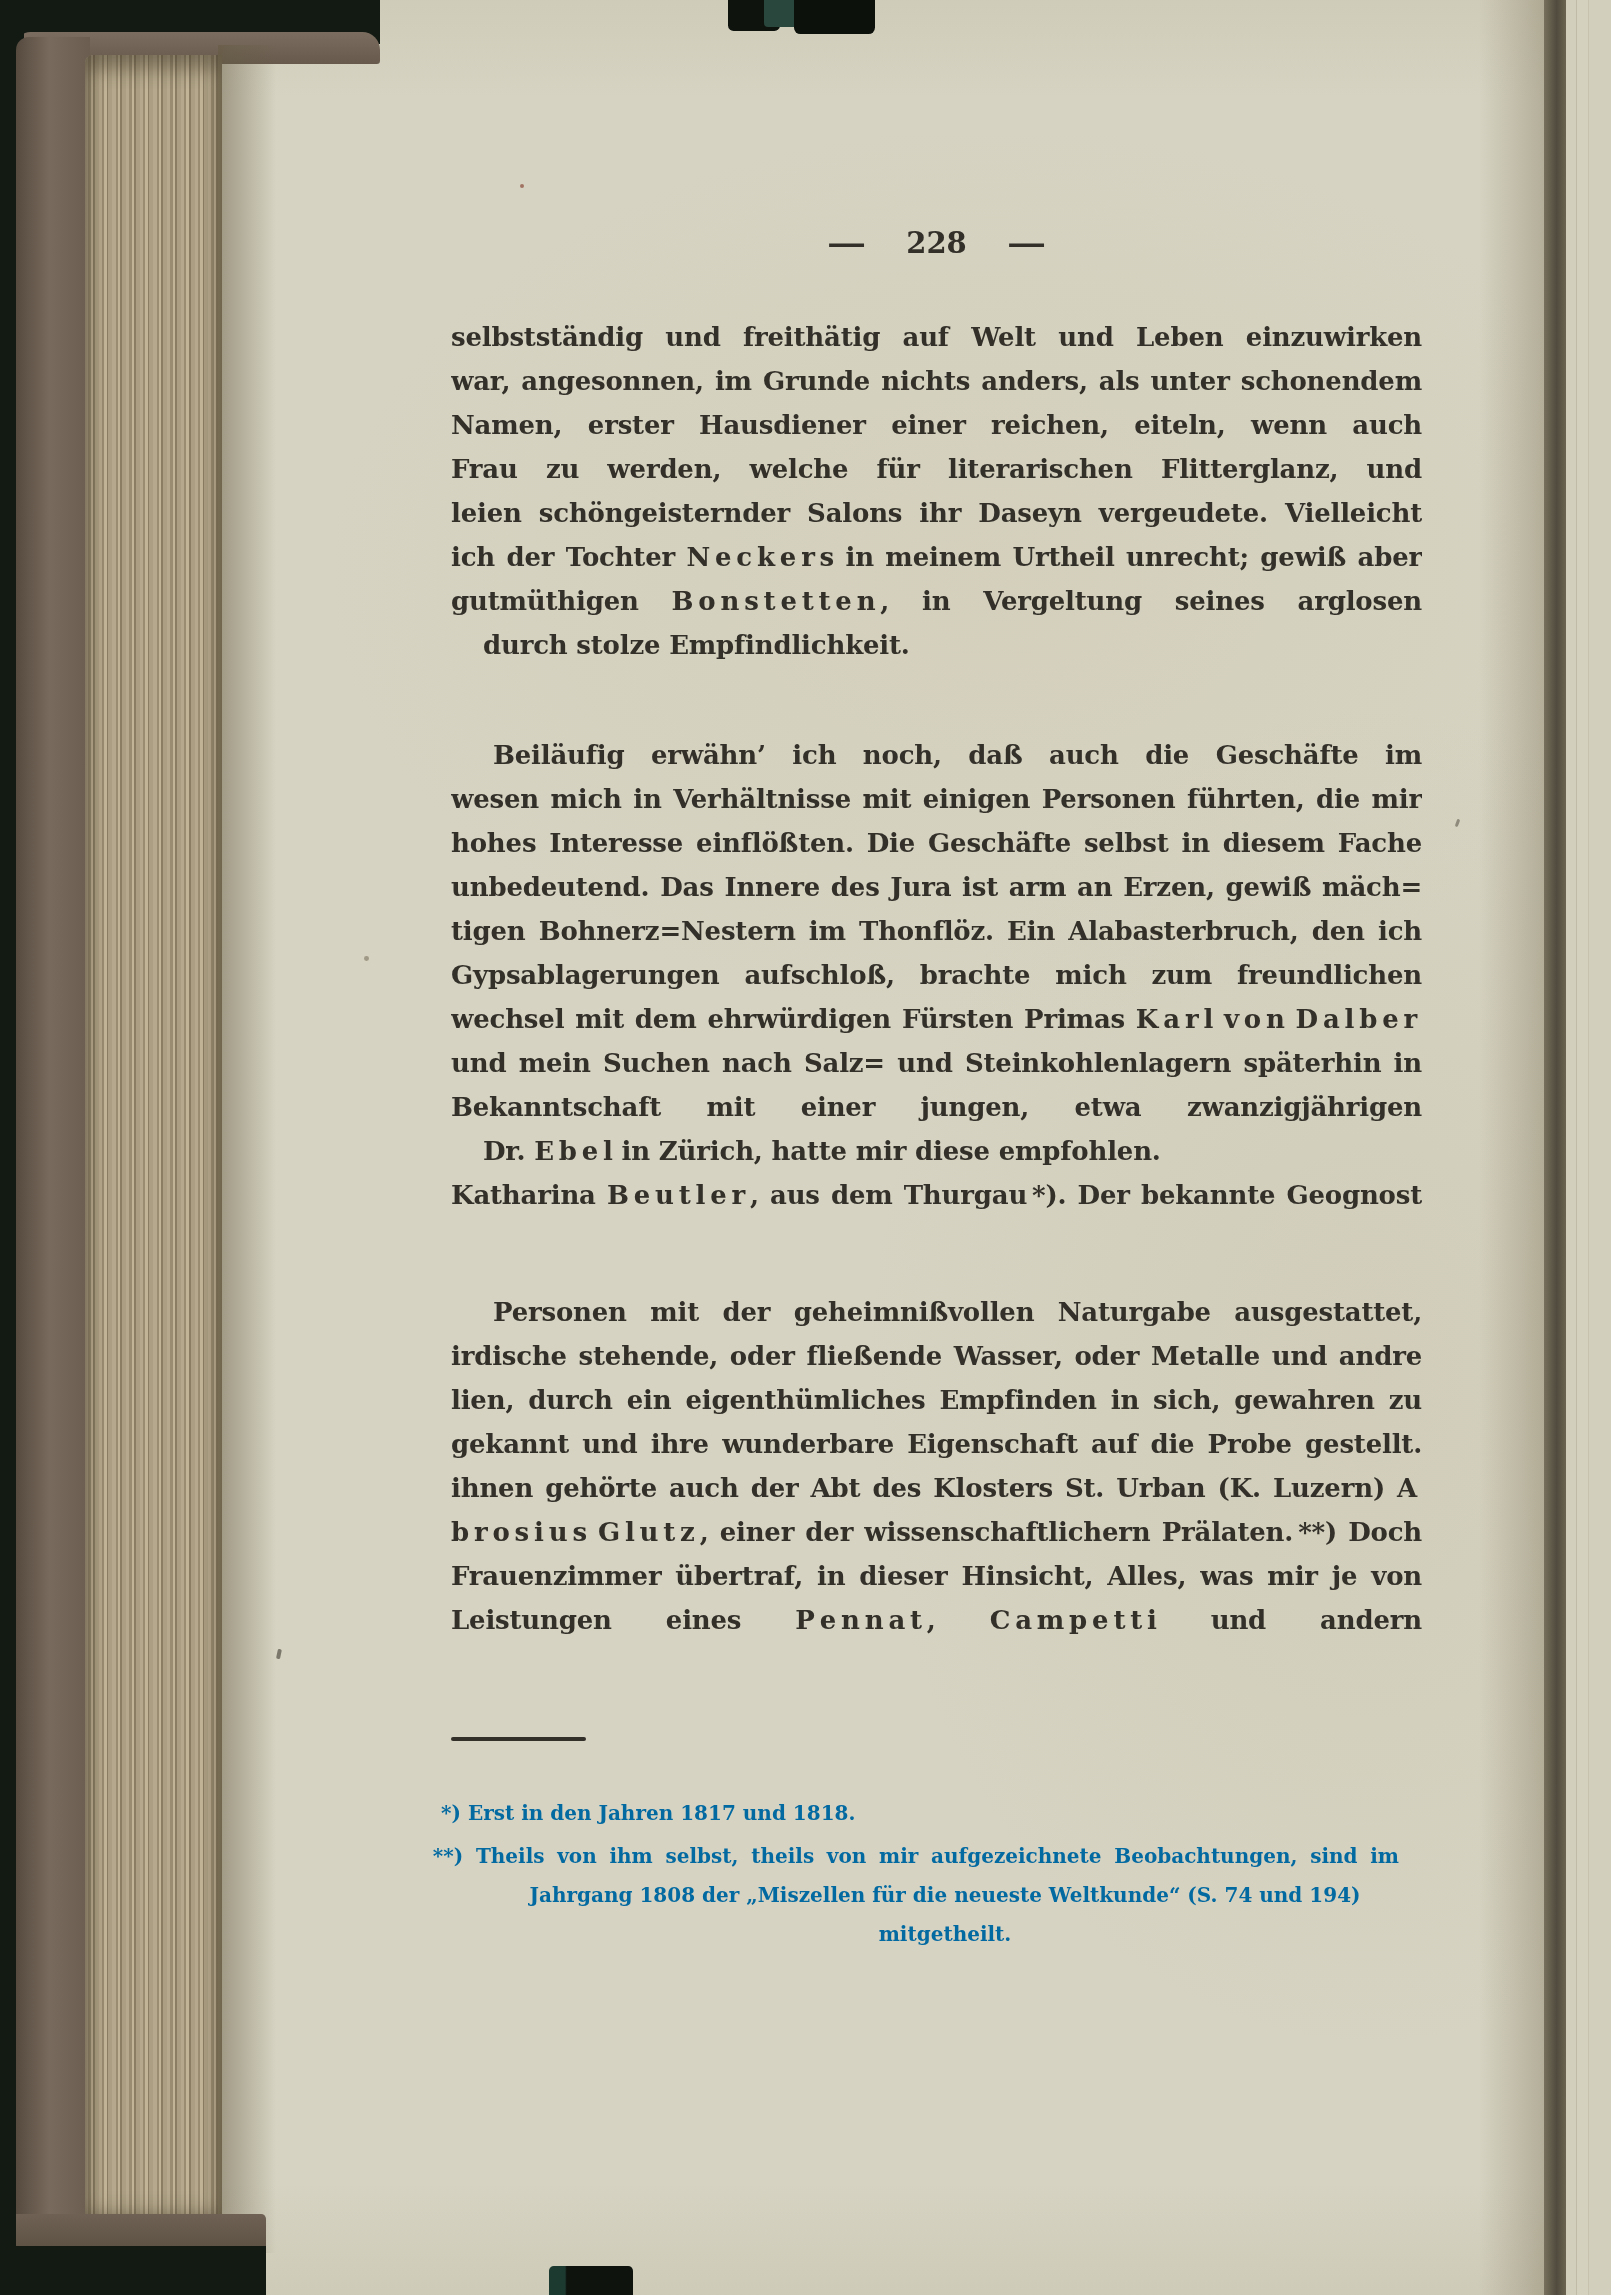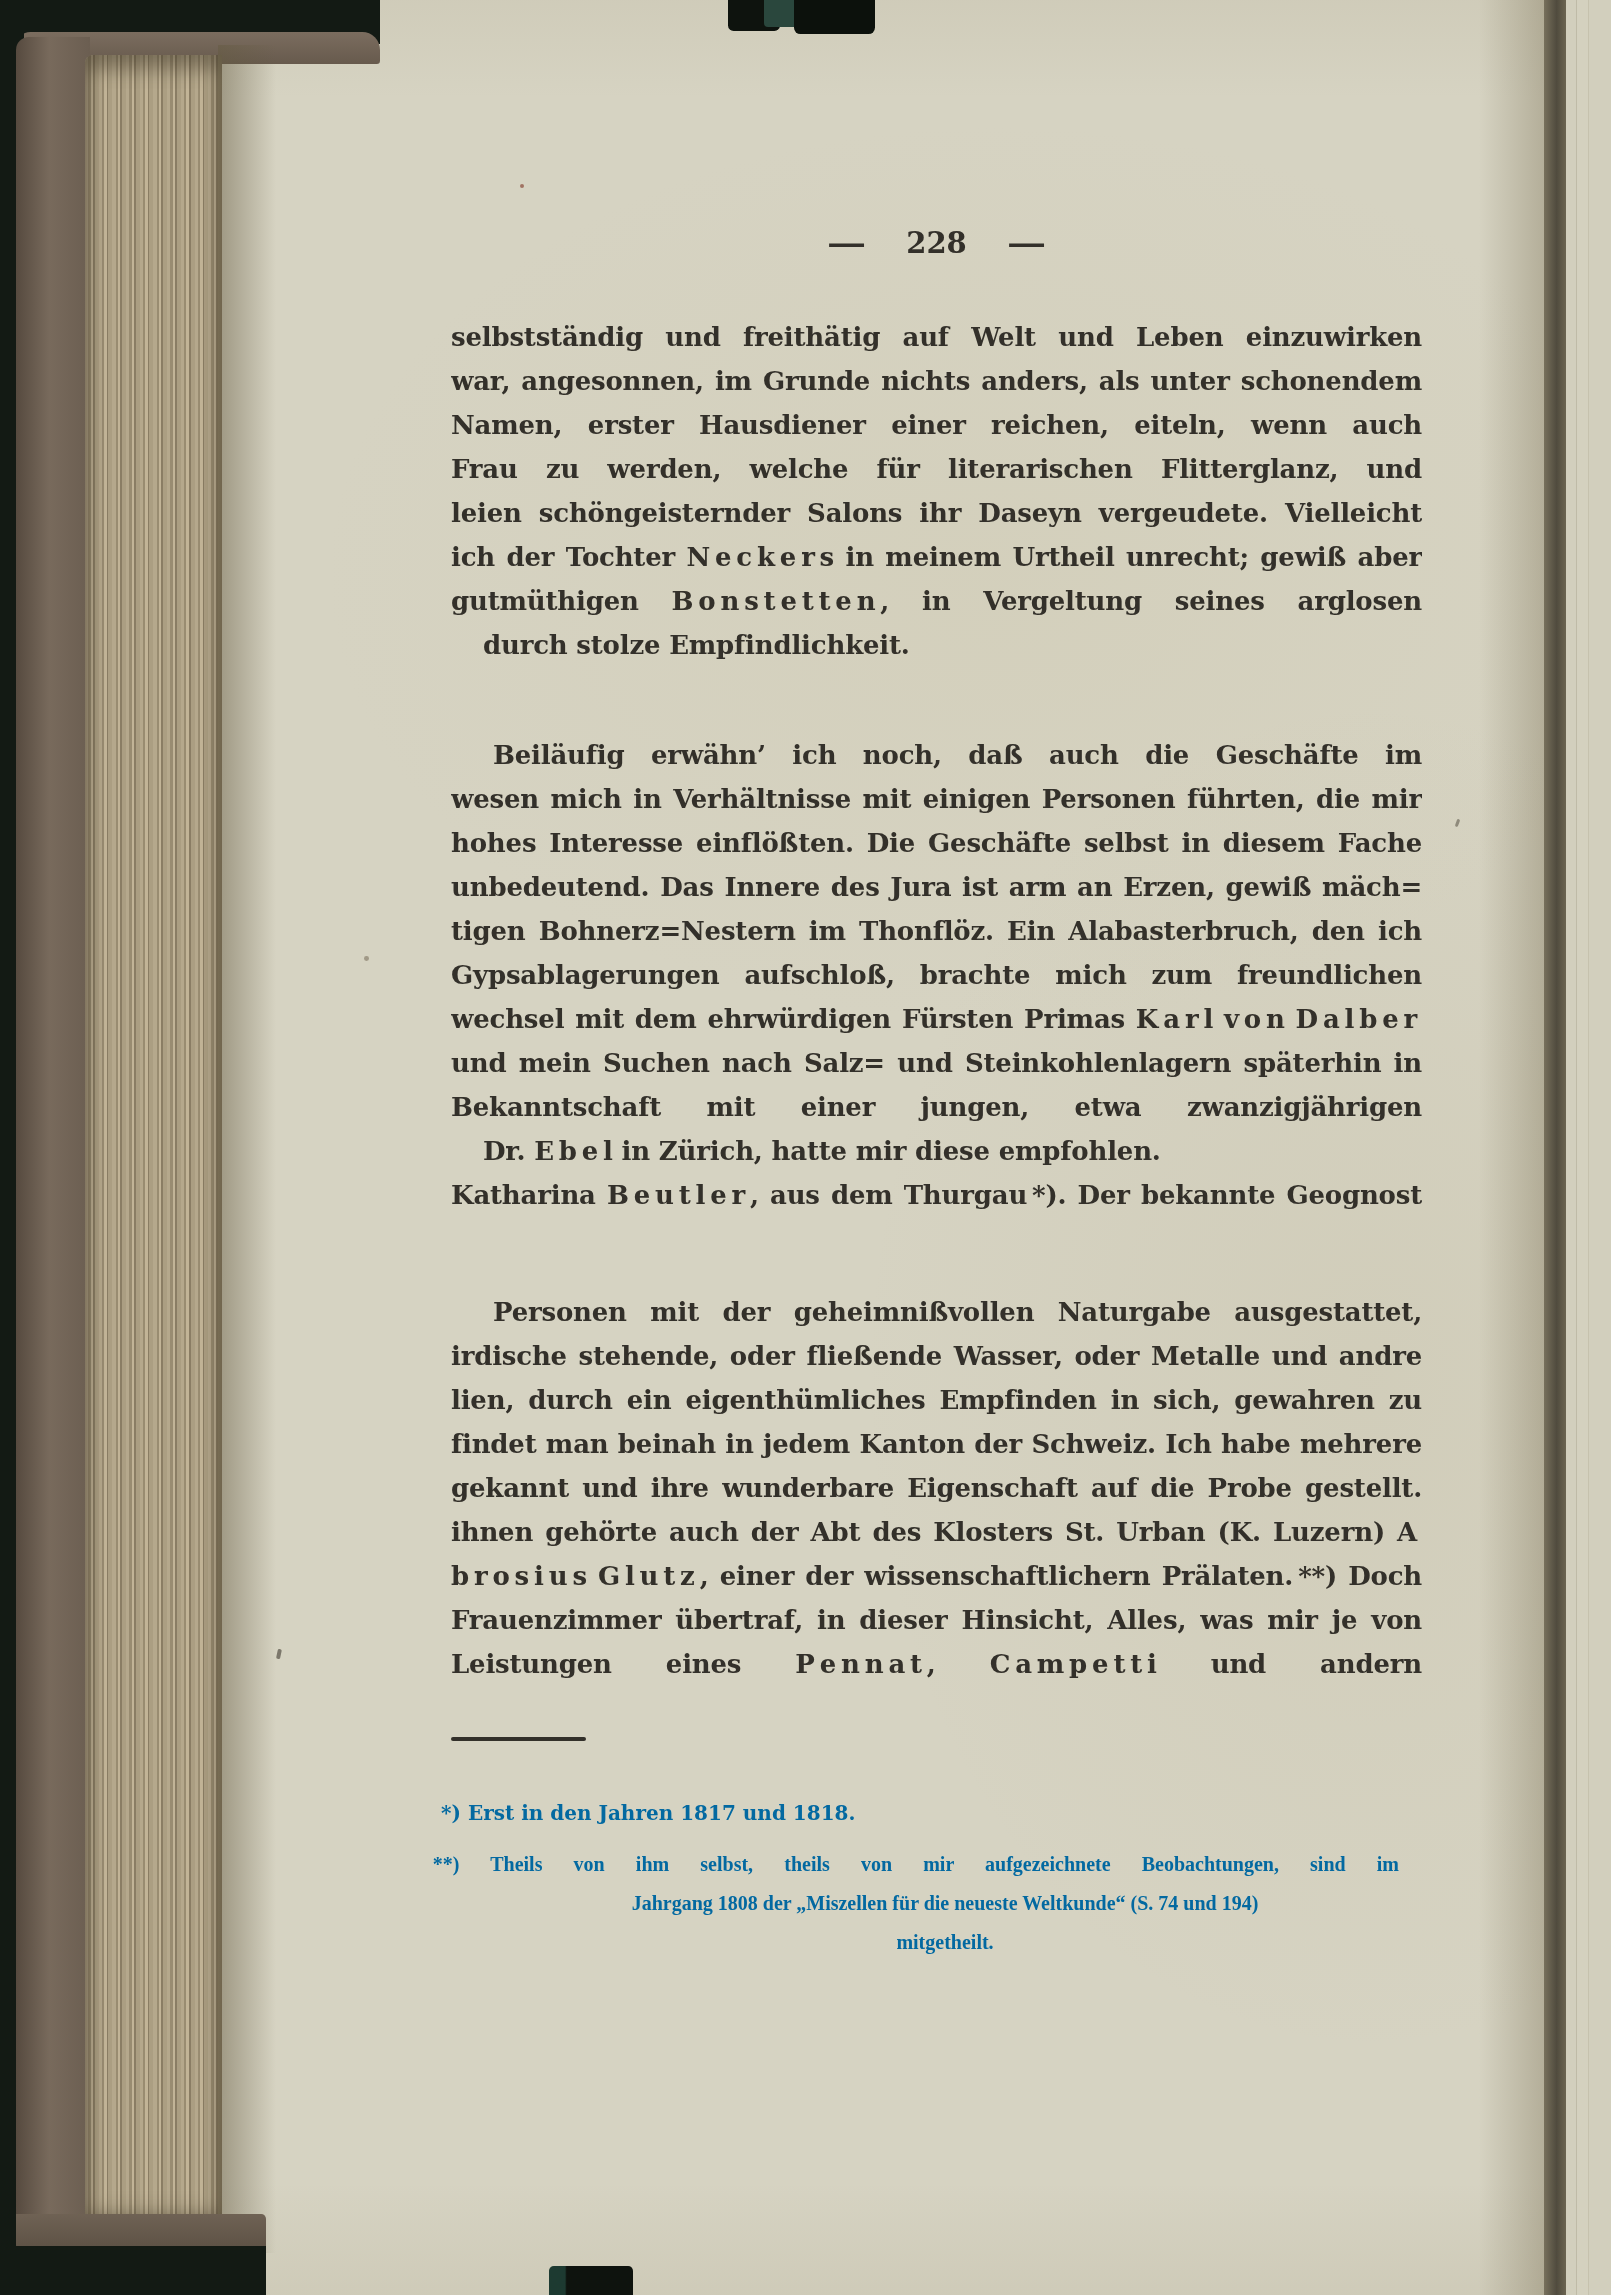--- a/index.html
+++ b/index.html
@@ -66,21 +66,21 @@
   .ln.endpara { text-align-last:left;margin-left:32px; }
   .ln.ind { padding-left:42px; box-sizing:border-box; }
   .p2 { margin-top:66px; }
   .p3 { margin-top:73px; }
 
   .fnrule { position:absolute; left:451px; top:1737px; width:135px; height:4px;
             background:#33302a; border-radius:2.4px; }
   .footnotes { position:absolute; left:428px; top:1794px; width:971px;
                font-size:20px; font-weight:bold; line-height:39px; color:#0369a1; }
   .fn1 { padding-left:13px; }
-  .fn2 { margin-top:12px;font-family:Liberation Serif, serif; }
+  .fn2 { margin-top:4px; }
   .fn2 .l1 { text-align:justify; text-align-last:justify; padding-left:4.8px; box-sizing:border-box; }
   .fn2 .l2, .fn2 .l3 { padding-left:63px; box-sizing:border-box;text-align:center; }
 </style>
 </head>
 <body>
 
 <div class="scan">
 
   <div class="paper-tone"></div>
 
@@ -136,21 +136,20 @@
         <div class="ln">und mein Suchen nach Salz= und Steinkohlenlagern späterhin in</div>
         <div class="ln">Bekanntschaft mit einer jungen, etwa zwanzigjährigen Rhabdomantin,</div>
         <div class="ln endpara">Dr. E b e l in Zürich, hatte mir diese empfohlen.</div>
         <div class="ln">Katharina B e u t l e r , aus dem Thurgau *).  Der bekannte Geognost</div>
       </div>
 
       <div class="para p3">
         <div class="ln ind">Personen mit der geheimnißvollen Naturgabe ausgestattet, unter=</div>
         <div class="ln">irdische stehende, oder fließende Wasser, oder Metalle und andre Fossi=</div>
         <div class="ln">lien, durch ein eigenthümliches Empfinden in sich, gewahren zu können,</div>
-        <div class="ln">findet man beinah in jedem Kanton der Schweiz.  Ich habe mehrere</div>
         <div class="ln">gekannt und ihre wunderbare Eigenschaft auf die Probe gestellt.  Zu</div>
         <div class="ln">ihnen gehörte auch der Abt des Klosters St. Urban (K. Luzern) A m=</div>
         <div class="ln">b r o s i u s G l u t z , einer der wissenschaftlichern Prälaten. **)  Doch jenes</div>
         <div class="ln">Frauenzimmer übertraf, in dieser Hinsicht, Alles, was mir je von</div>
         <div class="ln">Leistungen eines P e n n a t , C a m p e t t i und andern Rhabdomanten be=</div>
       </div>
     </div>
   </div>
 
   <div class="fnrule"></div>

